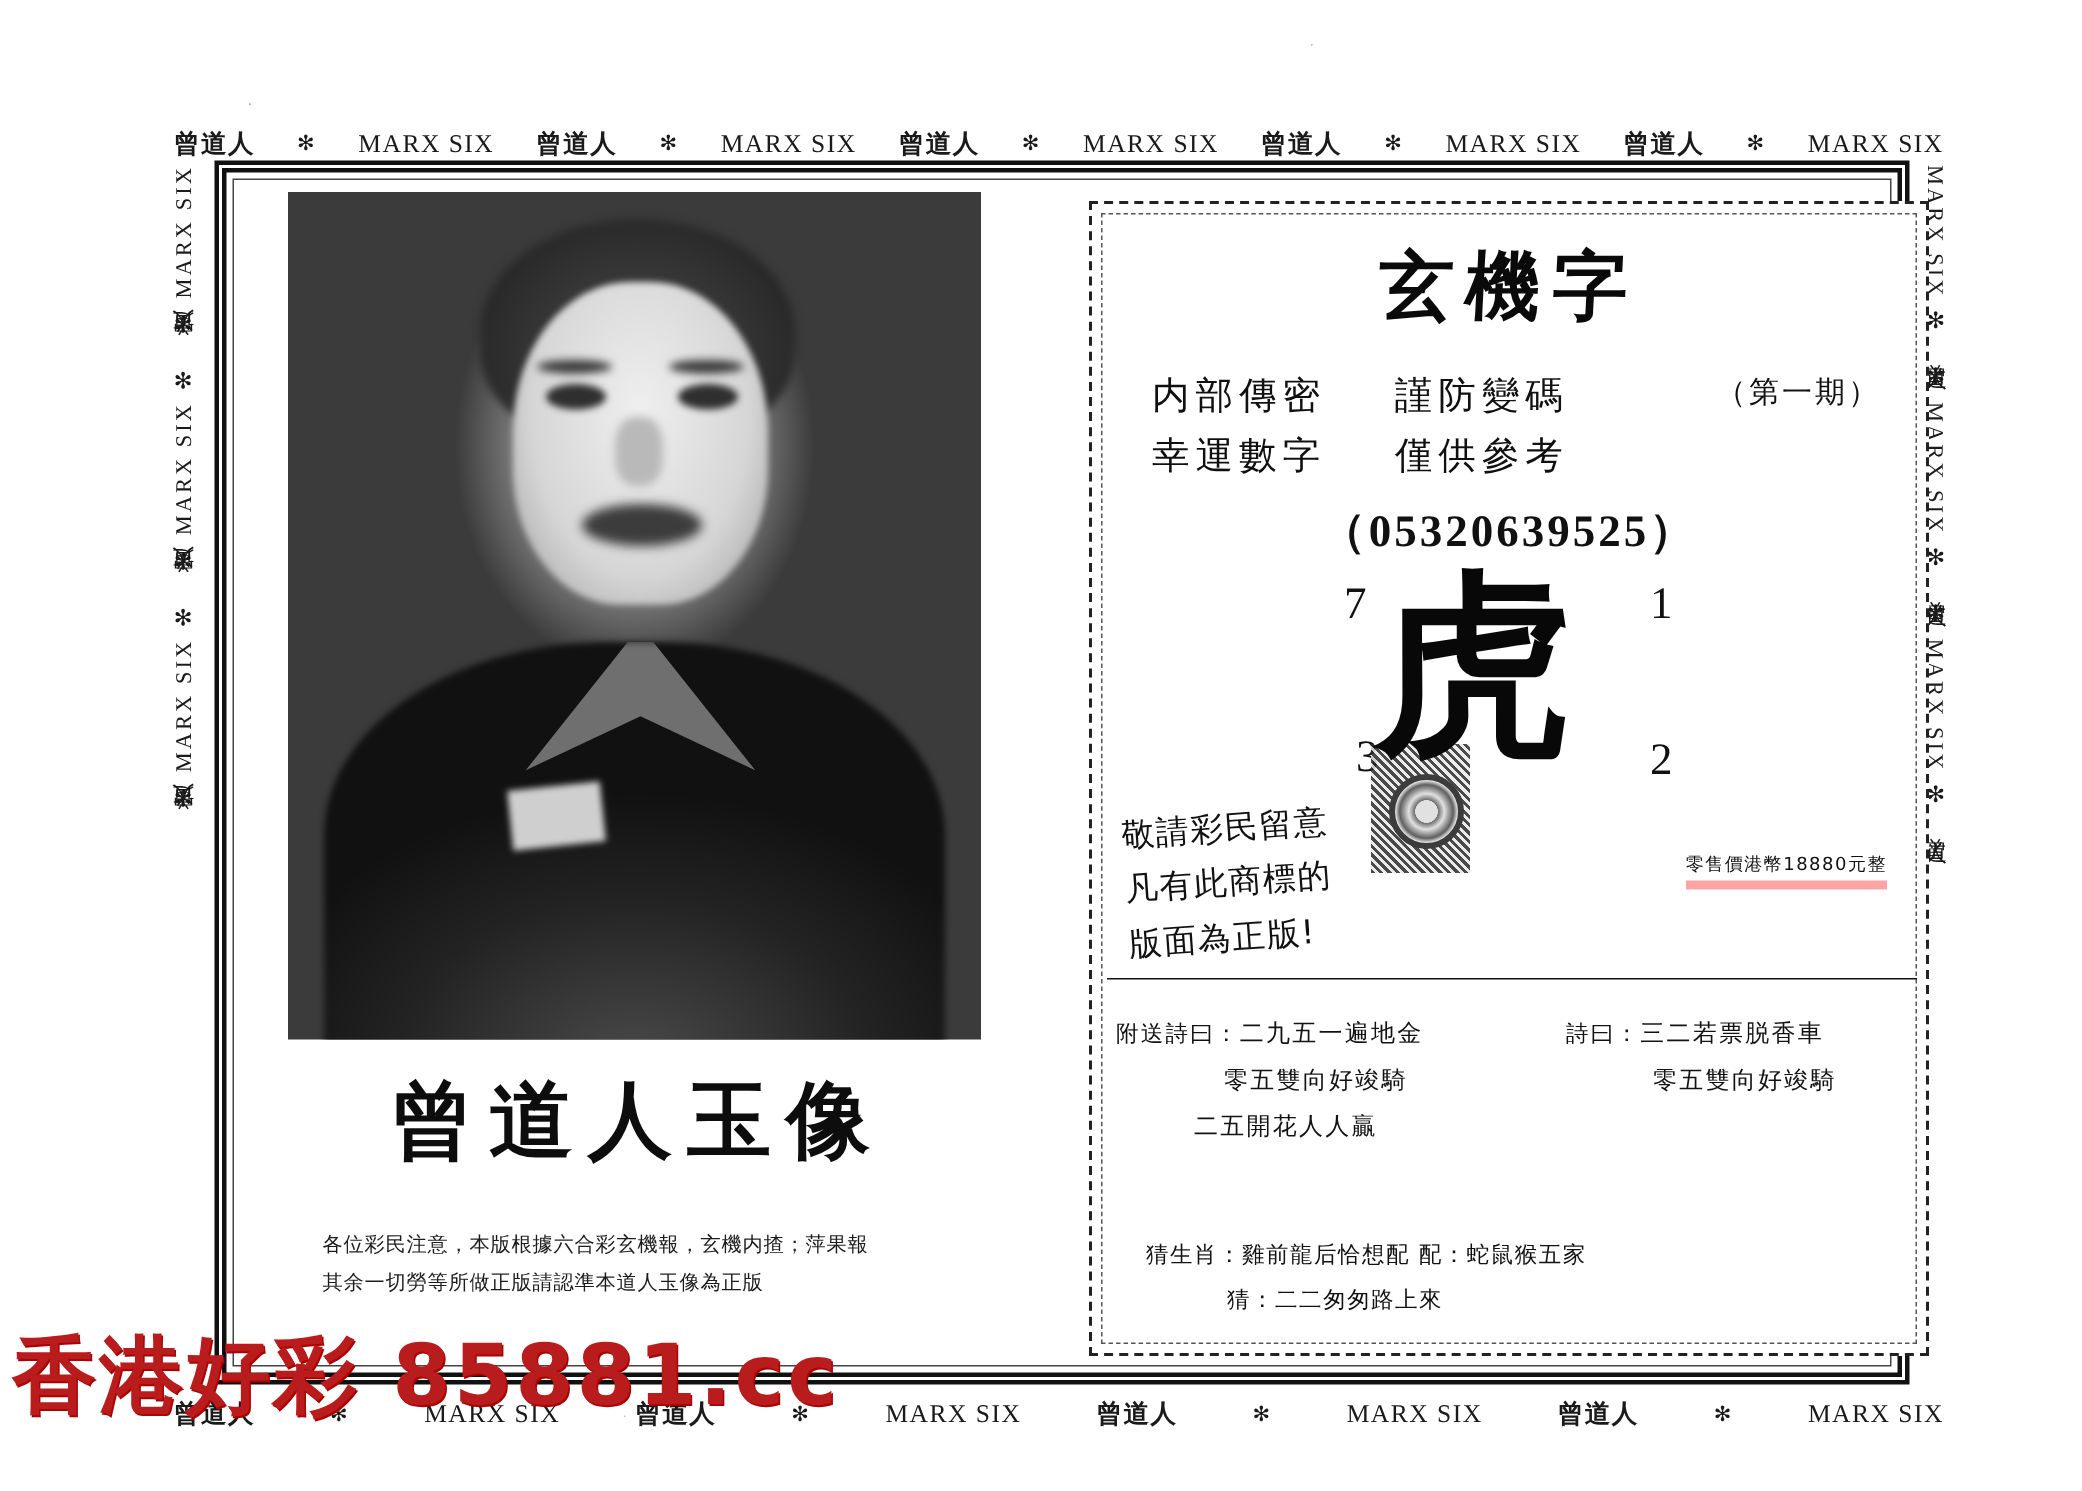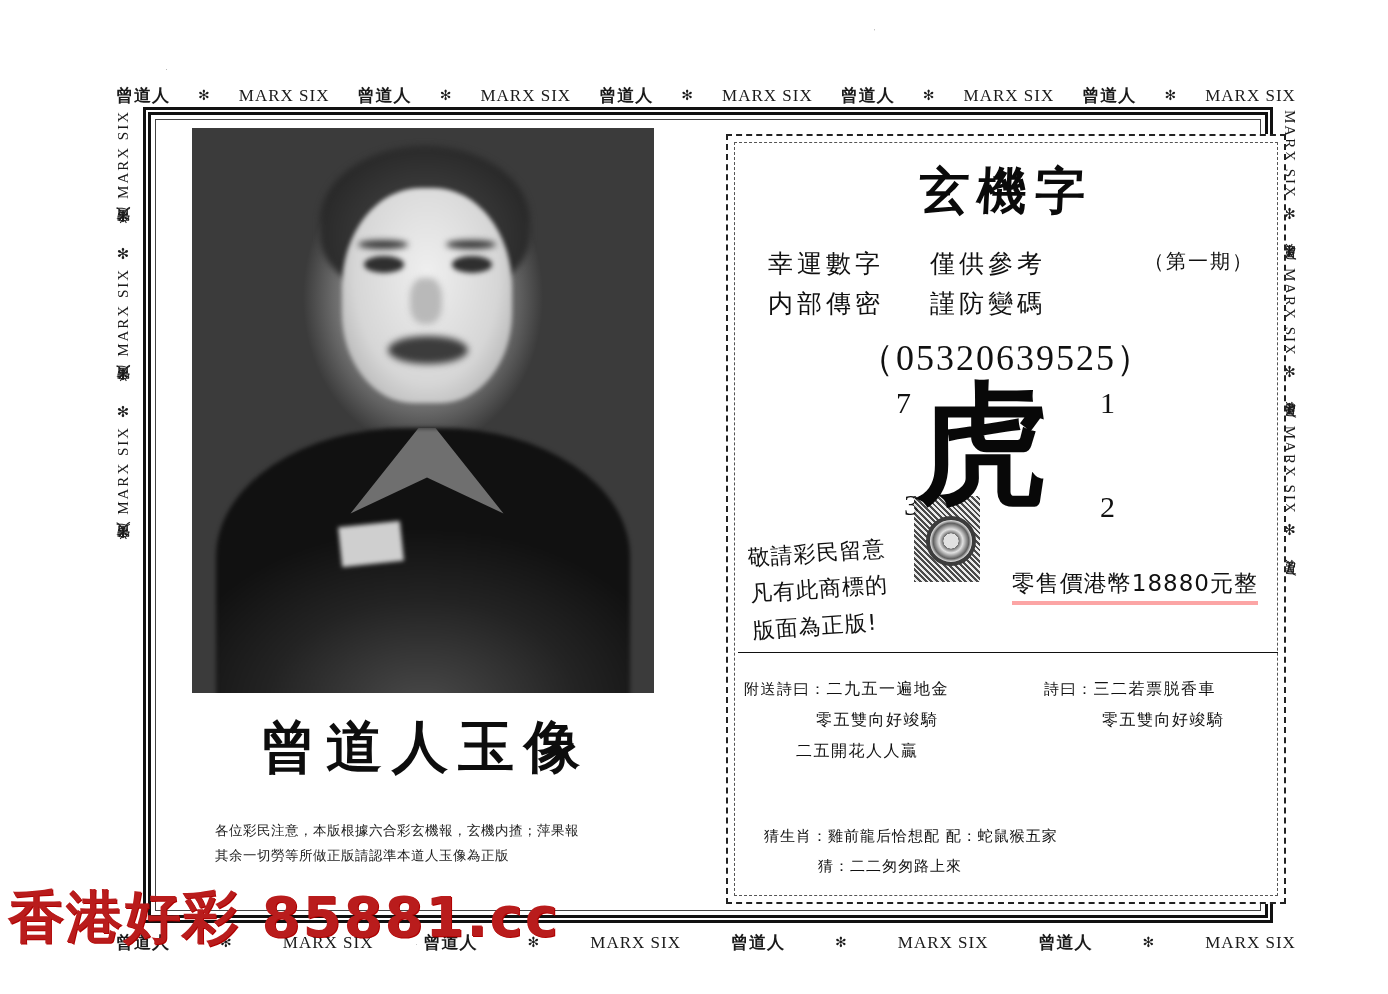--- a/index.html
+++ b/index.html
@@ -270,23 +270,24 @@
     top: 112px;
     font-size: 20px;
     letter-spacing: 2px;
   }
 
   .rp-code {
     position: absolute;
     left: 0; top: 198px;
     width: 556px;
     text-align: center;
-    font-size: 36px;
+    font-size: 30px;
     letter-spacing: 2px;
     font-family: "Liberation Serif", serif;
+    font-weight: bold;
   }
 
   .rp-zodiac-wrap {
     position: absolute;
     left: 0; top: 242px;
     width: 556px;
     height: 180px;
   }
   .rp-zodiac {
     position: absolute;
@@ -338,23 +339,23 @@
     letter-spacing: 1px;
     color: #111;
     transform: rotate(-4deg);
     font-family: "DejaVu Sans", sans-serif;
   }
 
   .rp-price {
     position: absolute;
     right: 26px;
     top: 432px;
-    font-size: 23px;
+    font-size: 12px;
     letter-spacing: 1px;
-    border-bottom: 4px solid #fca5a5;
+    border-bottom: 6px solid #fca5a5;
     padding-bottom: 2px;
   }
 
   .poem-area {
     position: absolute;
     left: 10px;
     top: 516px;
     width: 540px;
     border-top: 1.5px solid #111;
     padding-top: 20px;
@@ -474,28 +475,28 @@
     <div>其余一切勞等所做正版請認準本道人玉像為正版</div>
   </div>
 </div>
 
 <div class="right-panel">
 
   <div class="rp-title">玄機字</div>
 
   <div class="rp-lines">
     <div>
+      <span>内部傳密</span>
+      <span class="spacer"></span>
+      <span>謹防變碼</span>
+    </div>
+    <div>
       <span>幸運數字</span>
       <span class="spacer"></span>
       <span>僅供參考</span>
-    </div>
-    <div>
-      <span>内部傳密</span>
-      <span class="spacer"></span>
-      <span>謹防變碼</span>
     </div>
   </div>
 
   <div class="rp-issue">（第一期）</div>
 
   <div class="rp-code">（05320639525）</div>
 
   <div class="rp-zodiac-wrap">
     <span class="num n1">7</span>
     <span class="num n2">1</span>

